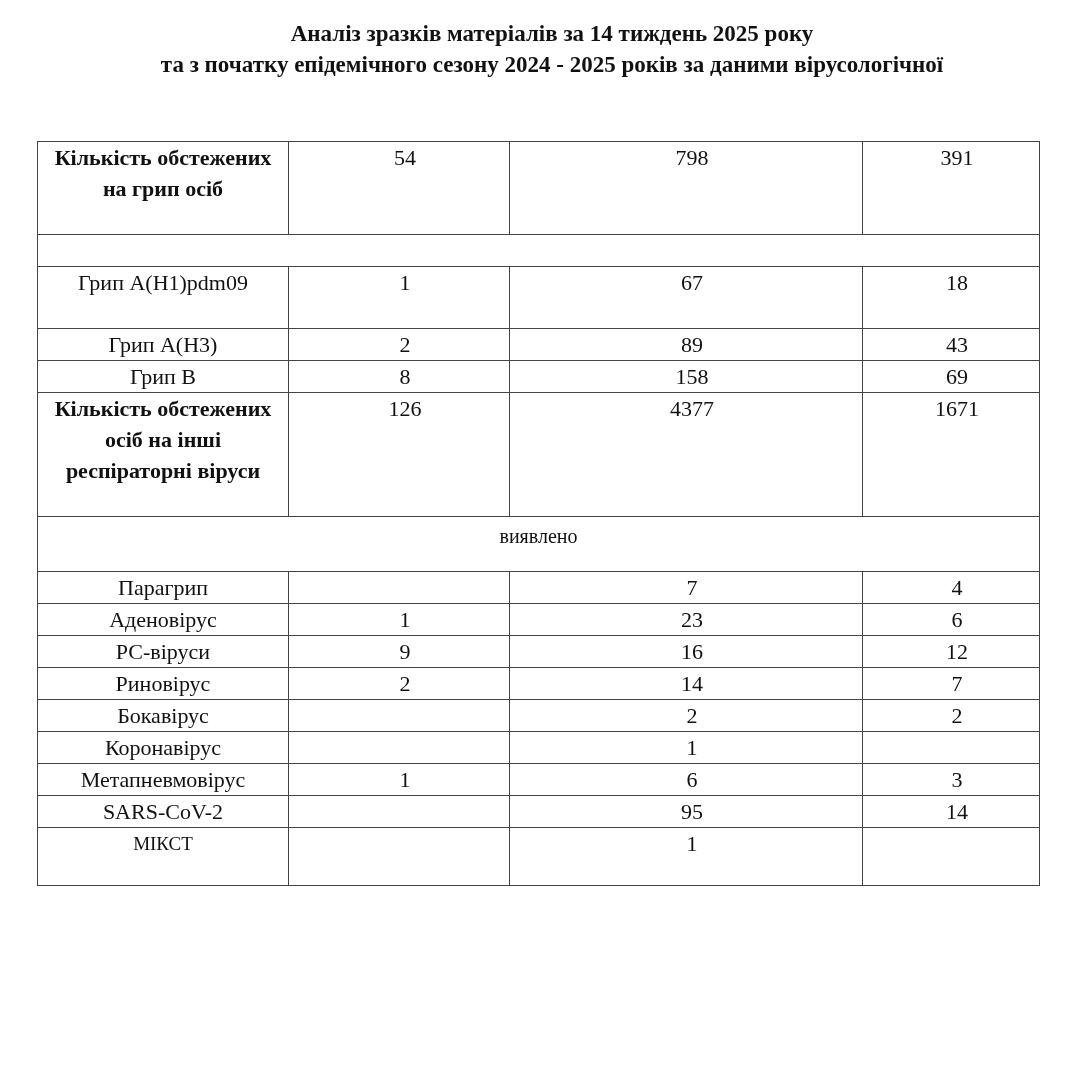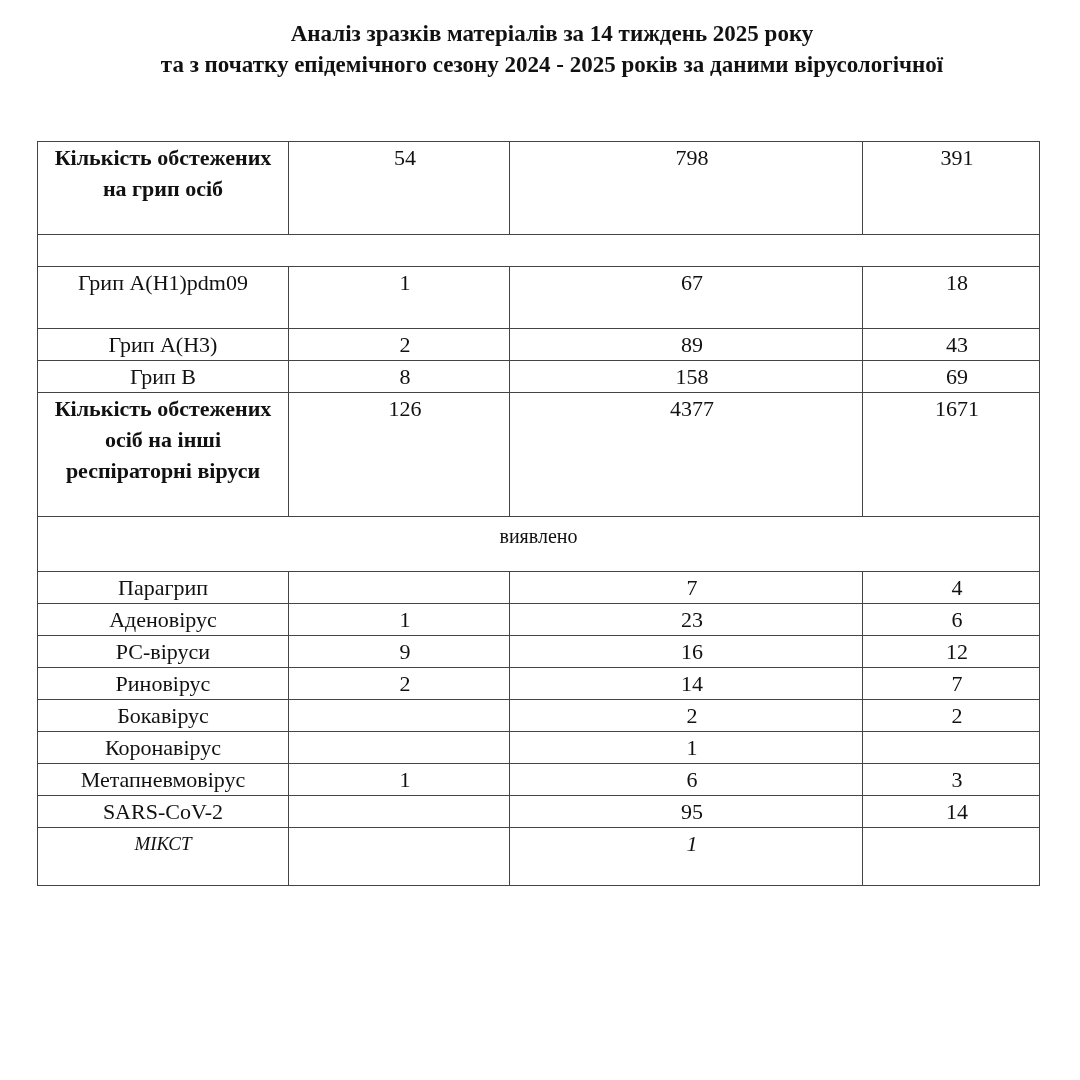--- a/index.html
+++ b/index.html
@@ -115,20 +115,20 @@
       <td class="num">1</td>
       <td class="num">6</td>
       <td class="num">3</td>
     </tr>
     <tr style="height:32px;">
       <td class="lbl">SARS-CoV-2</td>
       <td class="num"></td>
       <td class="num">95</td>
       <td class="num">14</td>
     </tr>
-    <tr style="height:58px;font-style:italic;">
+    <tr style="height:58px;">
       <td class="lbl small">МІКСТ</td>
       <td class="num"></td>
       <td class="num">1</td>
       <td class="num"></td>
     </tr>
   </tbody>
 </table>
 
 </body></html>

